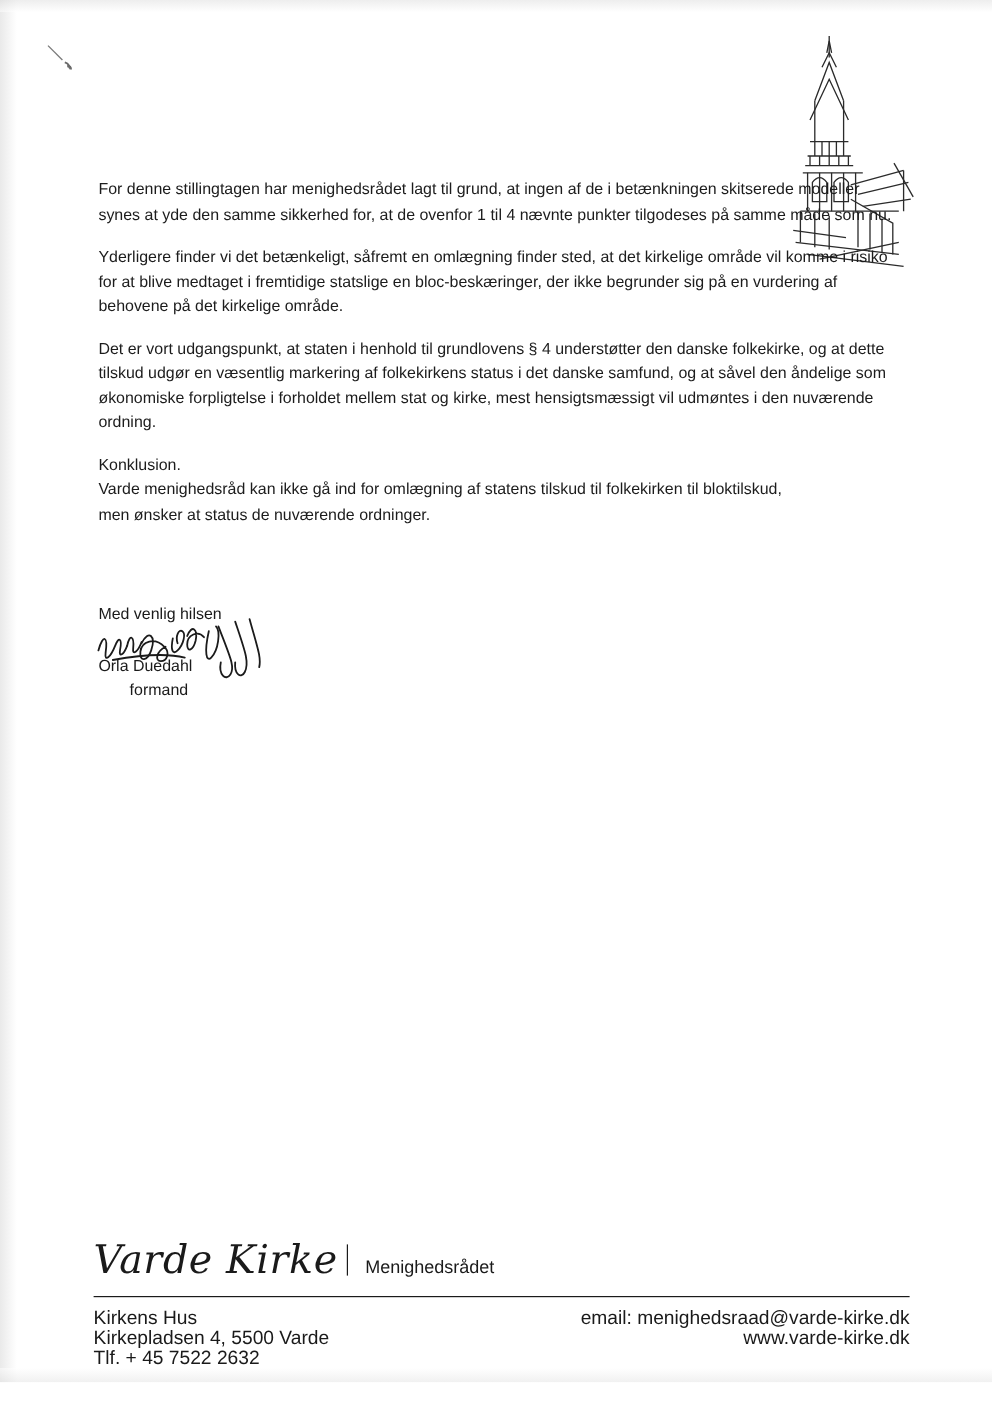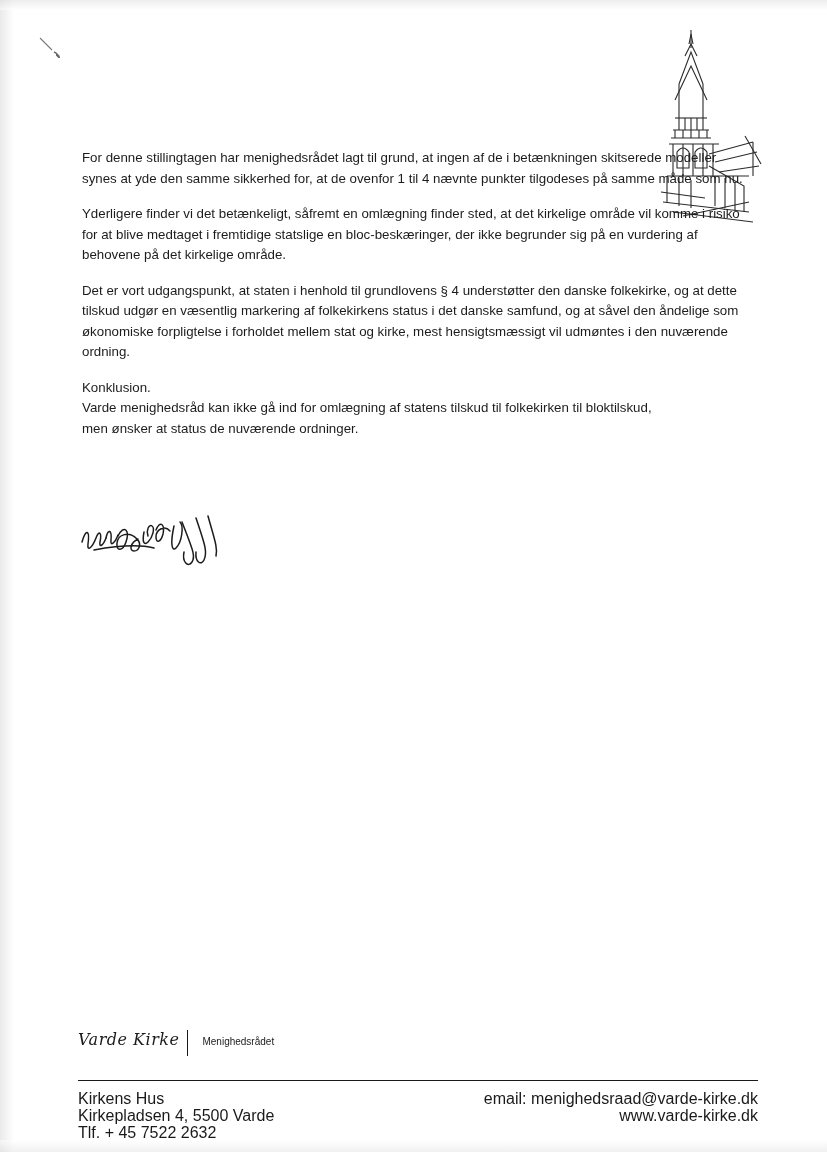--- a/index.html
+++ b/index.html
@@ -88,33 +88,33 @@
   .footer-brand {
     position: absolute;
     left: 78px;
     top: 1030px;
     display: flex;
     align-items: baseline;
   }
   .brand-name {
     font-family: "DejaVu Serif", serif;
     font-style: italic;
-    font-size: 16px;
+    font-size: 33px;
     letter-spacing: .5px;
     color: #1a1a1a;
   }
   .brand-divider {
     width: 1px;
     height: 26px;
     background: #1a1a1a;
     margin: 0 14px 0 8px;
     align-self: center;
   }
   .brand-sub {
-    font-size: 10px;
+    font-size: 15px;
     color: #1a1a1a;
   }
   .footer-rule {
     position: absolute;
     left: 78px;
     top: 1080px;
     width: 680px;
     height: 1px;
     background: #1a1a1a;
   }
@@ -181,20 +181,25 @@
 
   <div class="body-text">
     <p>For denne stillingtagen har menighedsrådet lagt til grund, at ingen af de i betænkningen skitserede modeller synes at yde den samme sikkerhed for, at de ovenfor 1 til 4 nævnte punkter tilgodeses på samme måde som nu.</p>
     <p>Yderligere finder vi det betænkeligt, såfremt en omlægning finder sted, at det kirkelige område vil komme i risiko for at blive medtaget i fremtidige statslige en bloc-beskæringer, der ikke begrunder sig på en vurdering af behovene på det kirkelige område.</p>
     <p>Det er vort udgangspunkt, at staten i henhold til grundlovens § 4 understøtter den danske folkekirke, og at dette tilskud udgør en væsentlig markering af folkekirkens status i det danske samfund, og at såvel den åndelige som økonomiske forpligtelse i forholdet mellem stat og kirke,  mest hensigtsmæssigt vil udmøntes i den nuværende ordning.</p>
     <p class="tight">Konklusion.</p>
     <p class="tight">Varde menighedsråd kan ikke gå ind for omlægning af statens tilskud til folkekirken til bloktilskud,</p>
     <p>men ønsker at status de nuværende ordninger.</p>
   </div>
 
+  <div class="signoff">
+    <p class="greeting">Med venlig hilsen</p>
+    <p class="name">Orla Duedahl</p>
+    <p class="role">formand</p>
+  </div>
 
   <svg class="signature" viewBox="0 0 170 62">
     <g stroke="#1b1b1b" fill="none" stroke-width="1.5" stroke-linecap="round">
       <path d="M4 34 c4 -14 8 -12 6 2 c-1 8 4 4 8 -6 c3 -8 6 -6 4 4 c-1 6 3 4 6 -4"></path>
       <path d="M28 30 c2 -10 6 -8 5 2 c-1 7 4 3 7 -5"></path>
       <path d="M40 28 c6 -12 12 -6 8 6 c-3 9 -10 10 -9 1 c1 -9 12 -12 20 -4 c5 5 2 12 -3 12 c-5 0 -4 -8 4 -12"></path>
       <path d="M66 24 c-2 10 0 14 4 10 c5 -5 7 -14 4 -16 c-3 -2 -6 4 -4 10"></path>
       <path d="M78 22 c4 -10 9 -6 7 4 c-2 8 -7 10 -7 3 c0 -8 9 -12 14 -6"></path>
       <path d="M96 18 c-4 18 -2 26 2 22 c6 -6 8 -22 4 -26"></path>
       <path d="M104 14 c10 26 14 34 10 40 c-4 6 -10 0 -8 -10"></path>

